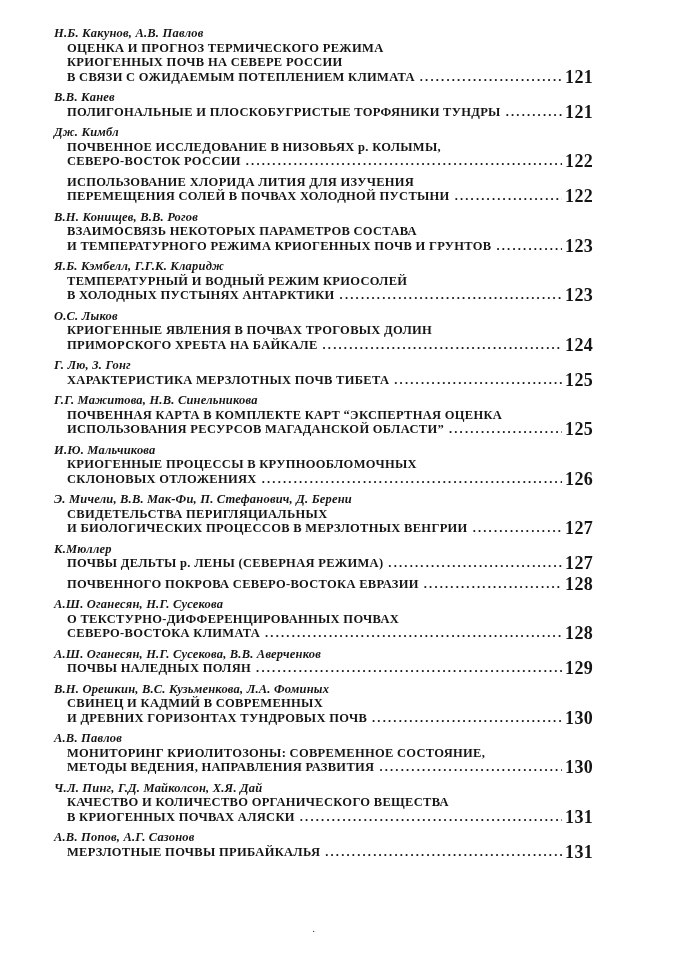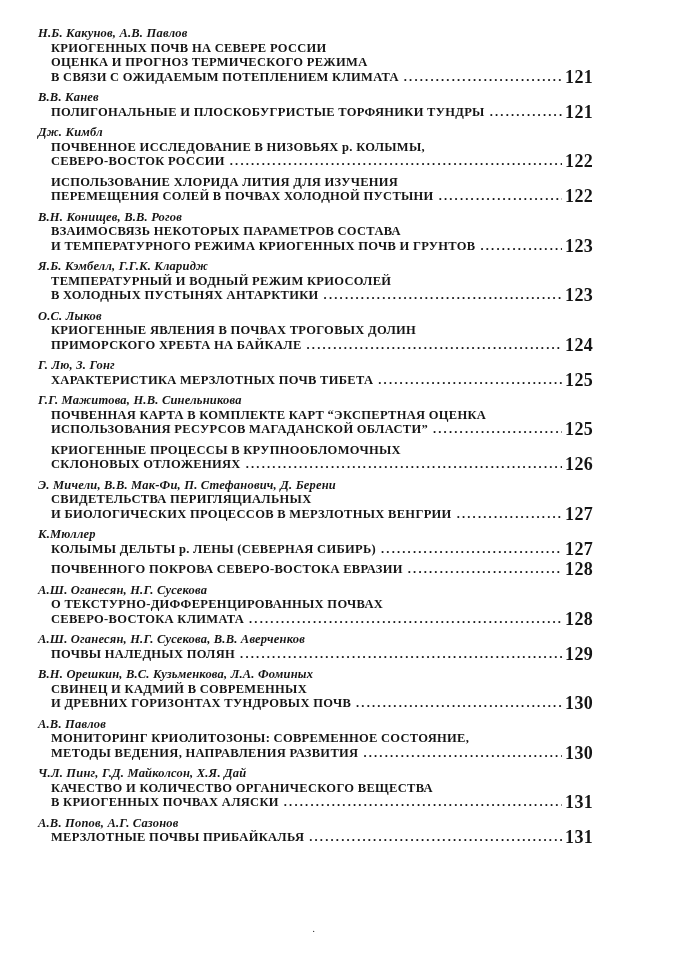--- a/index.html
+++ b/index.html
@@ -10,21 +10,21 @@
     height: 960px;
     font-family: "Liberation Serif", serif;
     color: #151515;
     overflow: hidden;
   }
   .page {
     position: relative;
     box-sizing: border-box;
     width: 627px;
     height: 960px;
-    padding: 26px 34px 0 38px;
+    padding: 26px 34px 0 54px;
   }
   .entry {
     margin-bottom: 6px;
   }
   .authors {
     font-style: italic;
     font-weight: bold;
     font-size: 12.5px;
     line-height: 14.5px;
     letter-spacing: 0.2px;
@@ -71,22 +71,22 @@
     color: #333;
   }
 </style>
 </head>
 <body>
 
 <div class="page">
   <div id="toc">
       <div class="entry">
         <div class="authors">Н.Б. Какунов, А.В. Павлов</div>
+        <div class="title-line"><span class="title-text">ОЦЕНКА И ПРОГНОЗ ТЕРМИЧЕСКОГО РЕЖИМА</span></div>
         <div class="title-line"><span class="title-text">КРИОГЕННЫХ ПОЧВ НА СЕВЕРЕ РОССИИ</span></div>
-        <div class="title-line"><span class="title-text">ОЦЕНКА И ПРОГНОЗ ТЕРМИЧЕСКОГО РЕЖИМА</span></div>
         <div class="title-line last">
           <span class="title-text">В СВЯЗИ С ОЖИДАЕМЫМ ПОТЕПЛЕНИЕМ КЛИМАТА</span>
           <span class="dots"></span>
           <span class="page-num">121</span>
         </div>
       </div>
       <div class="entry">
         <div class="authors">В.В. Канев</div>
         <div class="title-line last">
           <span class="title-text">ПОЛИГОНАЛЬНЫЕ И ПЛОСКОБУГРИСТЫЕ ТОРФЯНИКИ ТУНДРЫ</span>
@@ -149,40 +149,41 @@
       <div class="entry">
         <div class="authors">Г.Г. Мажитова, Н.В. Синельникова</div>
         <div class="title-line"><span class="title-text">ПОЧВЕННАЯ КАРТА В КОМПЛЕКТЕ КАРТ “ЭКСПЕРТНАЯ ОЦЕНКА</span></div>
         <div class="title-line last">
           <span class="title-text">ИСПОЛЬЗОВАНИЯ РЕСУРСОВ МАГАДАНСКОЙ ОБЛАСТИ”</span>
           <span class="dots"></span>
           <span class="page-num">125</span>
         </div>
       </div>
       <div class="entry">
+        <div class="authors">И.Ю. Мальчикова</div>
         <div class="title-line"><span class="title-text">КРИОГЕННЫЕ ПРОЦЕССЫ В КРУПНООБЛОМОЧНЫХ</span></div>
         <div class="title-line last">
           <span class="title-text">СКЛОНОВЫХ ОТЛОЖЕНИЯХ</span>
           <span class="dots"></span>
           <span class="page-num">126</span>
         </div>
       </div>
       <div class="entry">
         <div class="authors">Э. Мичели, В.В. Мак-Фи, П. Стефанович, Д. Берени</div>
         <div class="title-line"><span class="title-text">СВИДЕТЕЛЬСТВА ПЕРИГЛЯЦИАЛЬНЫХ</span></div>
         <div class="title-line last">
           <span class="title-text">И БИОЛОГИЧЕСКИХ ПРОЦЕССОВ В МЕРЗЛОТНЫХ ВЕНГРИИ</span>
           <span class="dots"></span>
           <span class="page-num">127</span>
         </div>
       </div>
       <div class="entry">
         <div class="authors">К.Мюллер</div>
         <div class="title-line last">
-          <span class="title-text">КОЛЫМЫ ДЕЛЬТЫ р. ЛЕНЫ (СЕВЕРНАЯ СИБИРЬ)</span>
+          <span class="title-text">ПОЧВЫ ДЕЛЬТЫ р. ЛЕНЫ (СЕВЕРНАЯ РЕЖИМА)</span>
           <span class="dots"></span>
           <span class="page-num">127</span>
         </div>
       </div>
       <div class="entry">
         <div class="title-line last">
           <span class="title-text">ПОЧВЕННОГО ПОКРОВА СЕВЕРО-ВОСТОКА ЕВРАЗИИ</span>
           <span class="dots"></span>
           <span class="page-num">128</span>
         </div>

